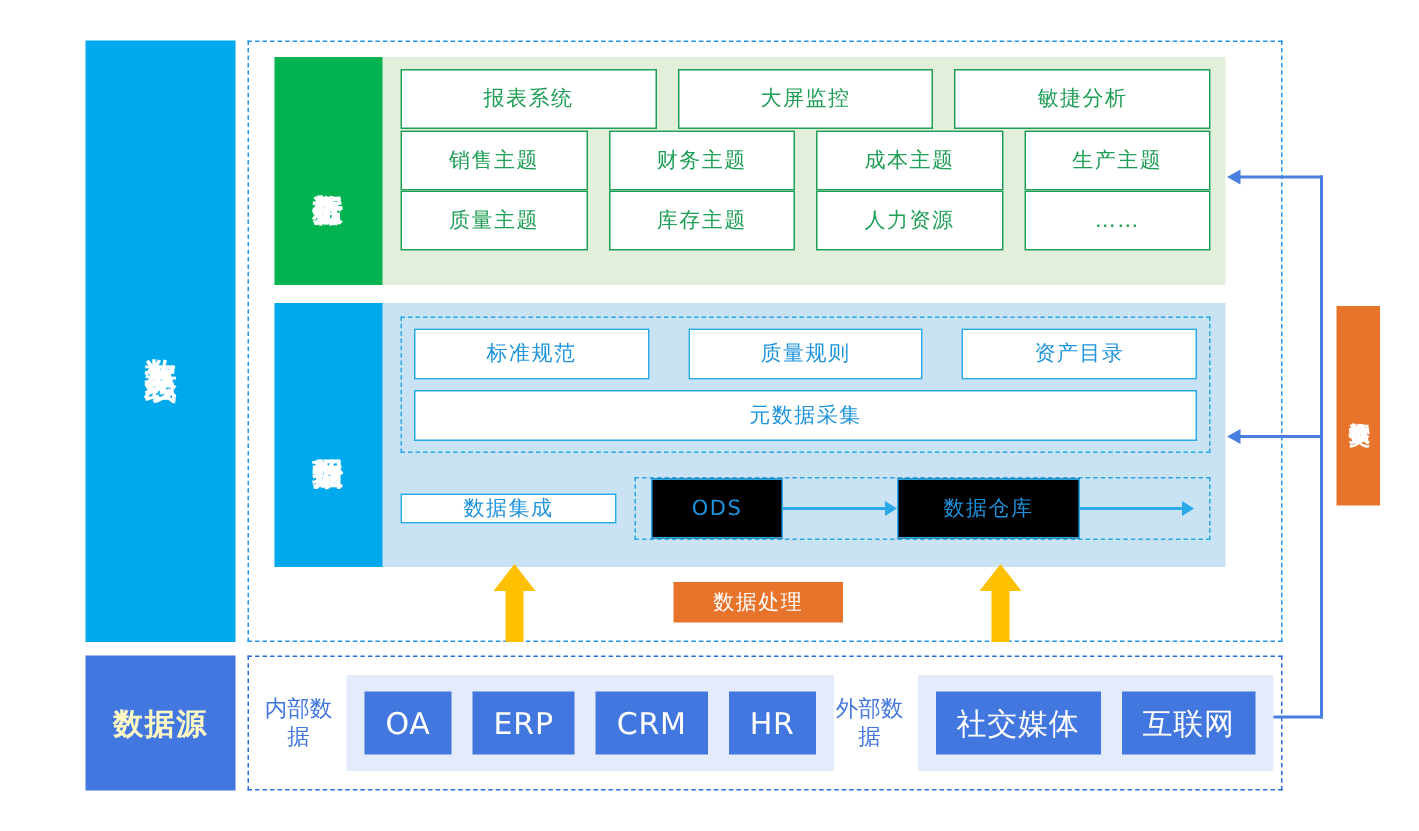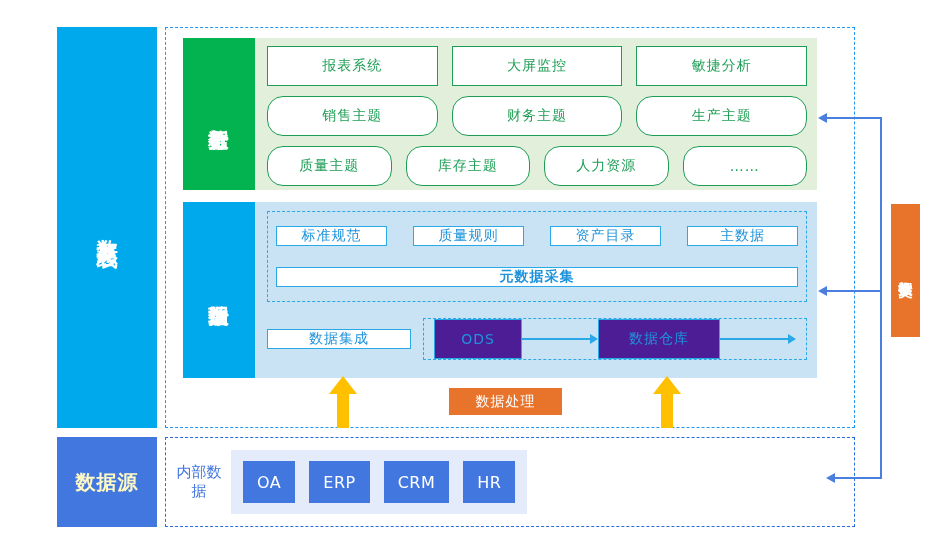--- a/index.html
+++ b/index.html
@@ -55,26 +55,26 @@
   .band-analysis .side-label {
     width: 72px; background: #03B34F;
     display: flex; align-items: center; justify-content: center;
   }
   .side-label .vtxt {
     color: #fff; font-size: 20px; font-weight: bold;
     writing-mode: vertical-rl; text-orientation: upright;
     line-height: 1.3;
   }
   .analysis-rows {
-    flex: 1; padding: 8px 10px 4px 12px;
+    flex: 1; padding: 8px 10px 23px 12px;
     display: flex; flex-direction: column; justify-content: space-between;
   }
   .arow { display: flex; gap: 14px; height: 40px; }
   .arow.r1 > .gcell { flex: 1; }
-  .arow.r2 > .gcell, .arow.r3 > .gcell { flex: 1; border-radius: 16px; }
+  .arow.r2 > .gcell, .arow.r3 > .gcell { flex: 1; }
   .gcell {
     border: 1px solid #1E9E55; background: #ffffff;
     display: flex; align-items: center; justify-content: center;
     color: #1E9E55; font-size: 14px; letter-spacing: 1px;
   }
 
   
   .band-gov {
     left: 183px; top: 202px; width: 634px; height: 176px;
     background: #C9E3F5;
@@ -90,39 +90,39 @@
     line-height: 1.3;
   }
   .gov-right {
     flex: 1; padding: 9px 10px 9px 12px;
     display: flex; flex-direction: column; gap: 10px;
   }
   .gov-dash-box {
     border: 1px dashed #29A9E8; padding: 7px 8px;
     display: flex; flex-direction: column; gap: 7px;
   }
-  .grow { display: flex; gap: 26px; height: 34px; align-items: center; }
+  .grow { display: flex; gap: 26px; height: 34px; }
   .bcell {
     border: 1px solid #29A9E8; background: #ffffff;
     display: flex; align-items: center; justify-content: center;
     color: #1E93DC; font-size: 14px; letter-spacing: 1px; flex: 1;
   }
-  .bcell.wide { flex: 1 1 100%; font-weight: bold; }
+  .bcell.wide { flex: 1 1 100%; }
   .gov-bottom { display: flex; gap: 12px; height: 54px; align-items: center; }
   .integr-cell {
     width: 142px; border: 1px solid #29A9E8; background: #fff;
     display: flex; align-items: center; justify-content: center;
     color: #1E93DC; font-size: 14px; letter-spacing: 1px;
   }
   .flow-dash {
     flex: 1; border: 1px dashed #29A9E8; background: transparent;
     display: flex; align-items: center; padding: 0 10px; gap: 0;
   }
   .flow-node {
-    border: 1px solid #29A9E8; background: #4c1d95; height: 38px;
+    border: 1px solid #29A9E8; background: #000000; height: 38px;
     display: flex; align-items: center; justify-content: center;
     color: #1E93DC; font-size: 14px; letter-spacing: 1px;
     padding: 0 6px; flex: 0 0 auto;
   }
   .flow-node.n1 { width: 74px; }
   .flow-node.n2 { width: 108px; }
   .flow-node.n3 { width: 100px; }
   .flow-arrow { flex: 1; height: 10px; position: relative; }
   .flow-arrow::before {
     content: ""; position: absolute; left: 0; right: 6px; top: 4px;
@@ -195,21 +195,21 @@
   .src-group-label {
     color: #4377E0; font-size: 15px; line-height: 1.25;
     text-align: center; width: 48px; margin-right: 8px;
   }
   .src-tiles {
     background: #E4EBFA; padding: 10px 12px;
     display: flex; align-items: center; gap: 14px; height: 64px;
     box-sizing: border-box;
   }
   .src-tile {
-    background: #4377E0; color: #fff; font-size: 16px;
+    background: #4377E0; color: #fff; font-size: 20px;
     height: 42px; display: flex; align-items: center; justify-content: center;
     padding: 0 14px; letter-spacing: 0.5px; white-space: nowrap;
   }
   .spacer-mid { width: 26px; }
 </style>
 </head>
 <body>
 
 <div id="canvas">
 
@@ -230,20 +230,21 @@
     </div>
     <div class="analysis-rows">
       <div class="arow r1">
         <div class="gcell">报表系统</div>
         <div class="gcell">大屏监控</div>
         <div class="gcell">敏捷分析</div>
       </div>
       <div class="arow r2">
         <div class="gcell">销售主题</div>
         <div class="gcell">财务主题</div>
+        <div class="gcell">成本主题</div>
         <div class="gcell">生产主题</div>
       </div>
       <div class="arow r3">
         <div class="gcell">质量主题</div>
         <div class="gcell">库存主题</div>
         <div class="gcell">人力资源</div>
         <div class="gcell">……</div>
       </div>
     </div>
   </div>
@@ -252,21 +253,20 @@
     <div class="side-label-b">
       <span class="vtxt">数据治理</span>
     </div>
     <div class="gov-right">
 
       <div class="gov-dash-box">
         <div class="grow">
           <div class="bcell">标准规范</div>
           <div class="bcell">质量规则</div>
           <div class="bcell">资产目录</div>
-          <div class="bcell">主数据</div>
         </div>
         <div class="grow">
           <div class="bcell wide">元数据采集</div>
         </div>
       </div>
 
       <div class="gov-bottom">
         <div class="integr-cell">数据集成</div>
         <div class="flow-dash">
           <div class="flow-node n1">ODS</div>
@@ -309,16 +309,23 @@
       <div class="src-tiles">
         <div class="src-tile">OA</div>
         <div class="src-tile">ERP</div>
         <div class="src-tile">CRM</div>
         <div class="src-tile">HR</div>
       </div>
     </div>
 
     <div class="spacer-mid"></div>
 
+    <div class="src-group">
+      <div class="src-group-label">外部数据</div>
+      <div class="src-tiles">
+        <div class="src-tile">社交媒体</div>
+        <div class="src-tile">互联网</div>
+      </div>
+    </div>
 
   </div>
 
 </div>
 
 </body></html>

